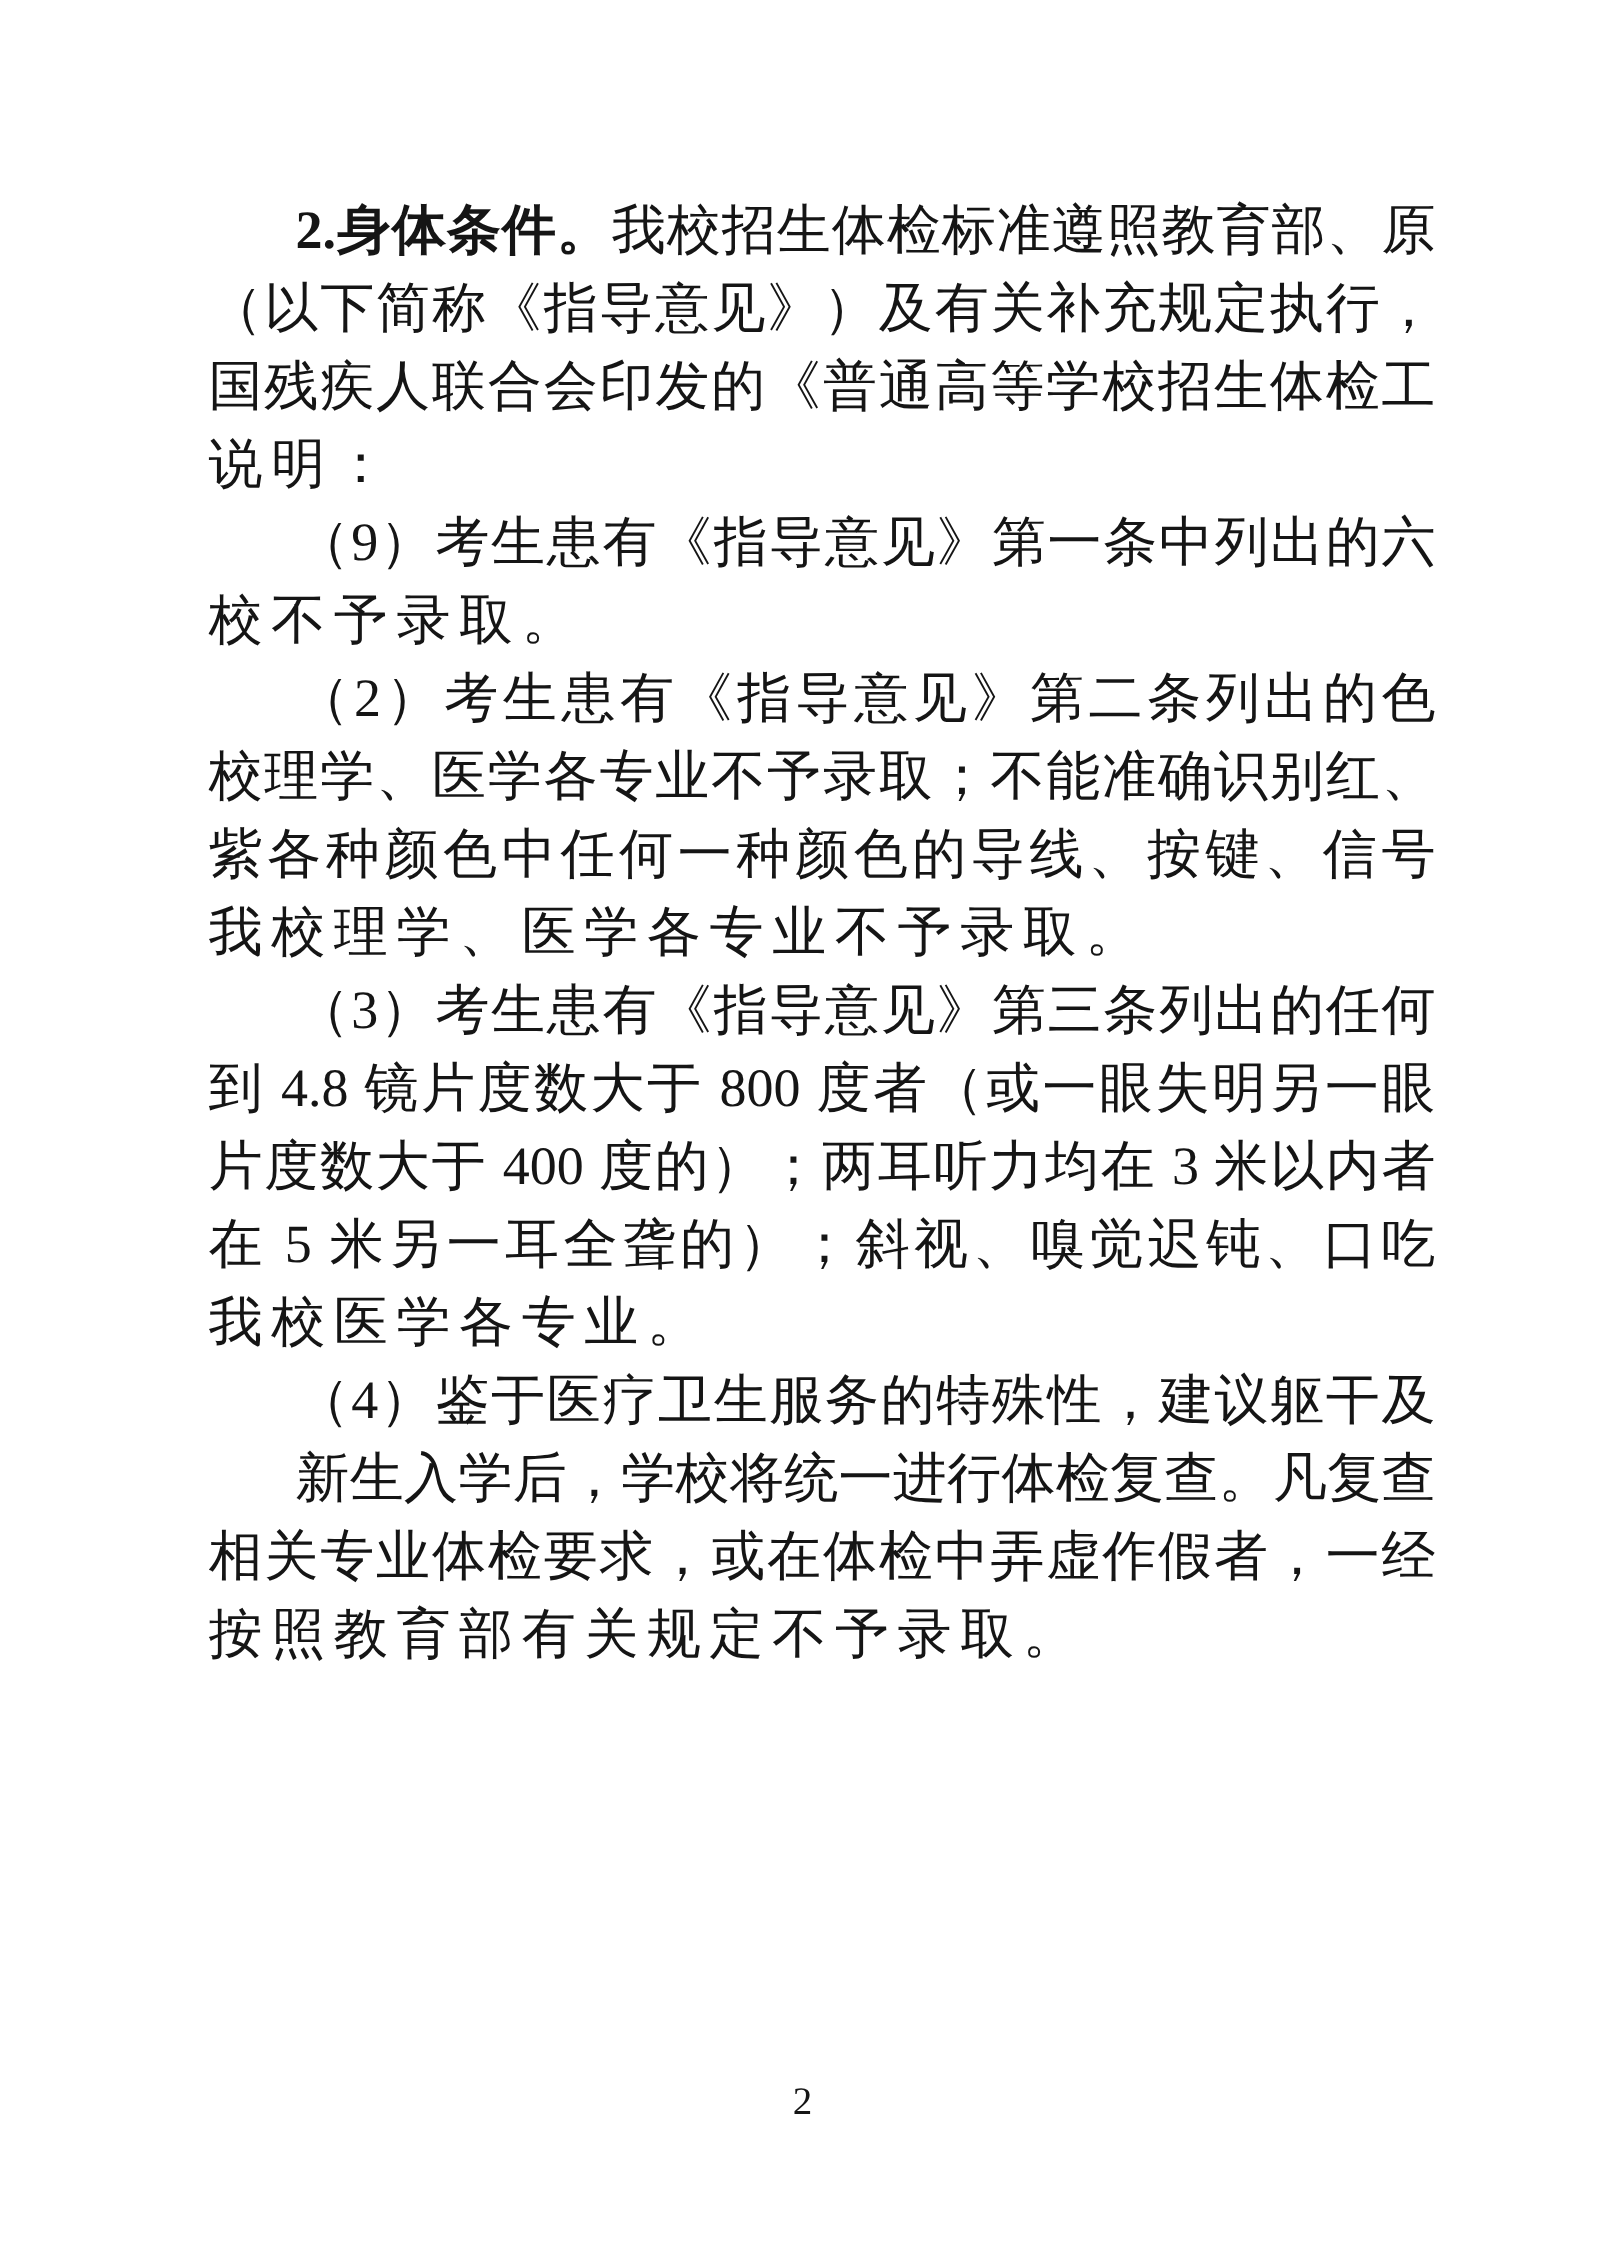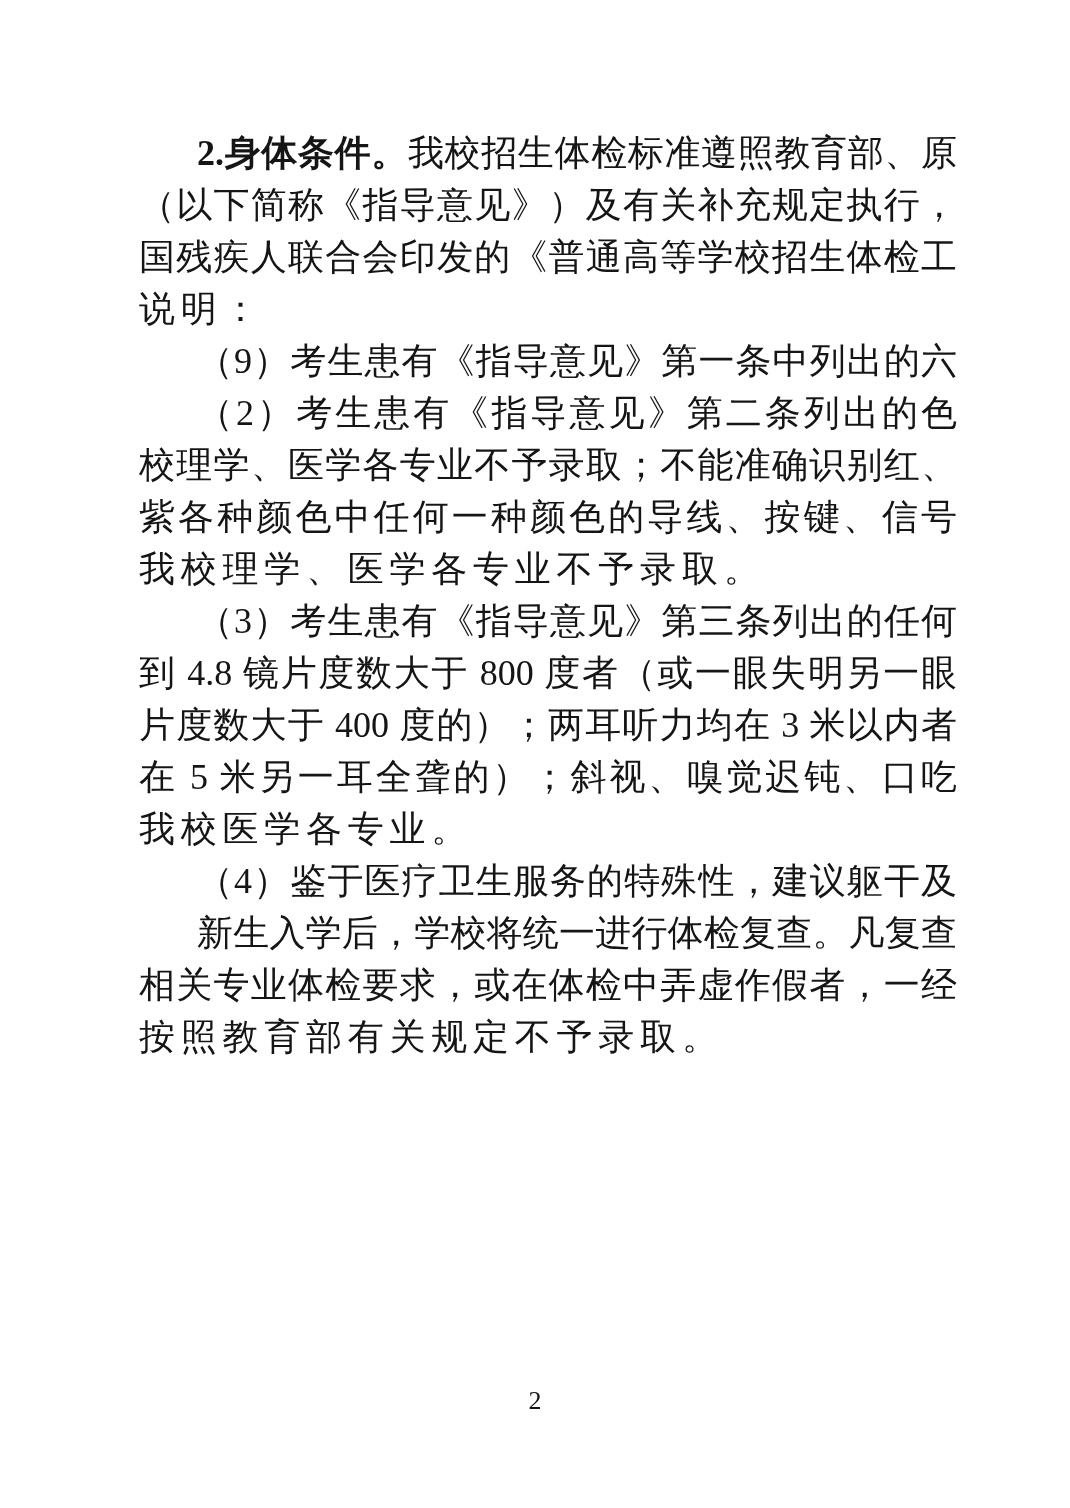--- a/index.html
+++ b/index.html
@@ -63,20 +63,21 @@
 <div class="page">
   <div class="content">
       <div class="paragraph">
         <div class="line indent"><span class="seg bold">2.身体条件。</span><span class="seg">我校招生体检标准遵照教育部、原卫生部、中</span></div>
         <div class="line"><span class="seg">（以下简称《指导意见》）及有关补充规定执行，并作如下补充</span></div>
         <div class="line"><span class="seg">国残疾人联合会印发的《普通高等学校招生体检工作指导意见》</span></div>
         <div class="line last"><span class="seg">说明：</span></div>
       </div>
       <div class="paragraph">
         <div class="line indent"><span class="seg">（9）考生患有《指导意见》第一条中列出的六大类疾病，我</span></div>
+        <div class="line last"><span class="seg">校不予录取。</span></div>
       </div>
       <div class="paragraph">
         <div class="line indent"><span class="seg">（2）考生患有《指导意见》第二条列出的色盲、色弱者，我</span></div>
         <div class="line"><span class="seg">校理学、医学各专业不予录取；不能准确识别红、黄、绿、兰、</span></div>
         <div class="line"><span class="seg">紫各种颜色中任何一种颜色的导线、按键、信号灯、几何图形者，</span></div>
         <div class="line last"><span class="seg">我校理学、医学各专业不予录取。</span></div>
       </div>
       <div class="paragraph">
         <div class="line indent"><span class="seg">（3）考生患有《指导意见》第三条列出的任何一眼视力矫正</span></div>
         <div class="line"><span class="seg">到 4.8 镜片度数大于 800 度者（或一眼失明另一眼矫正到 4.8 镜</span></div>

